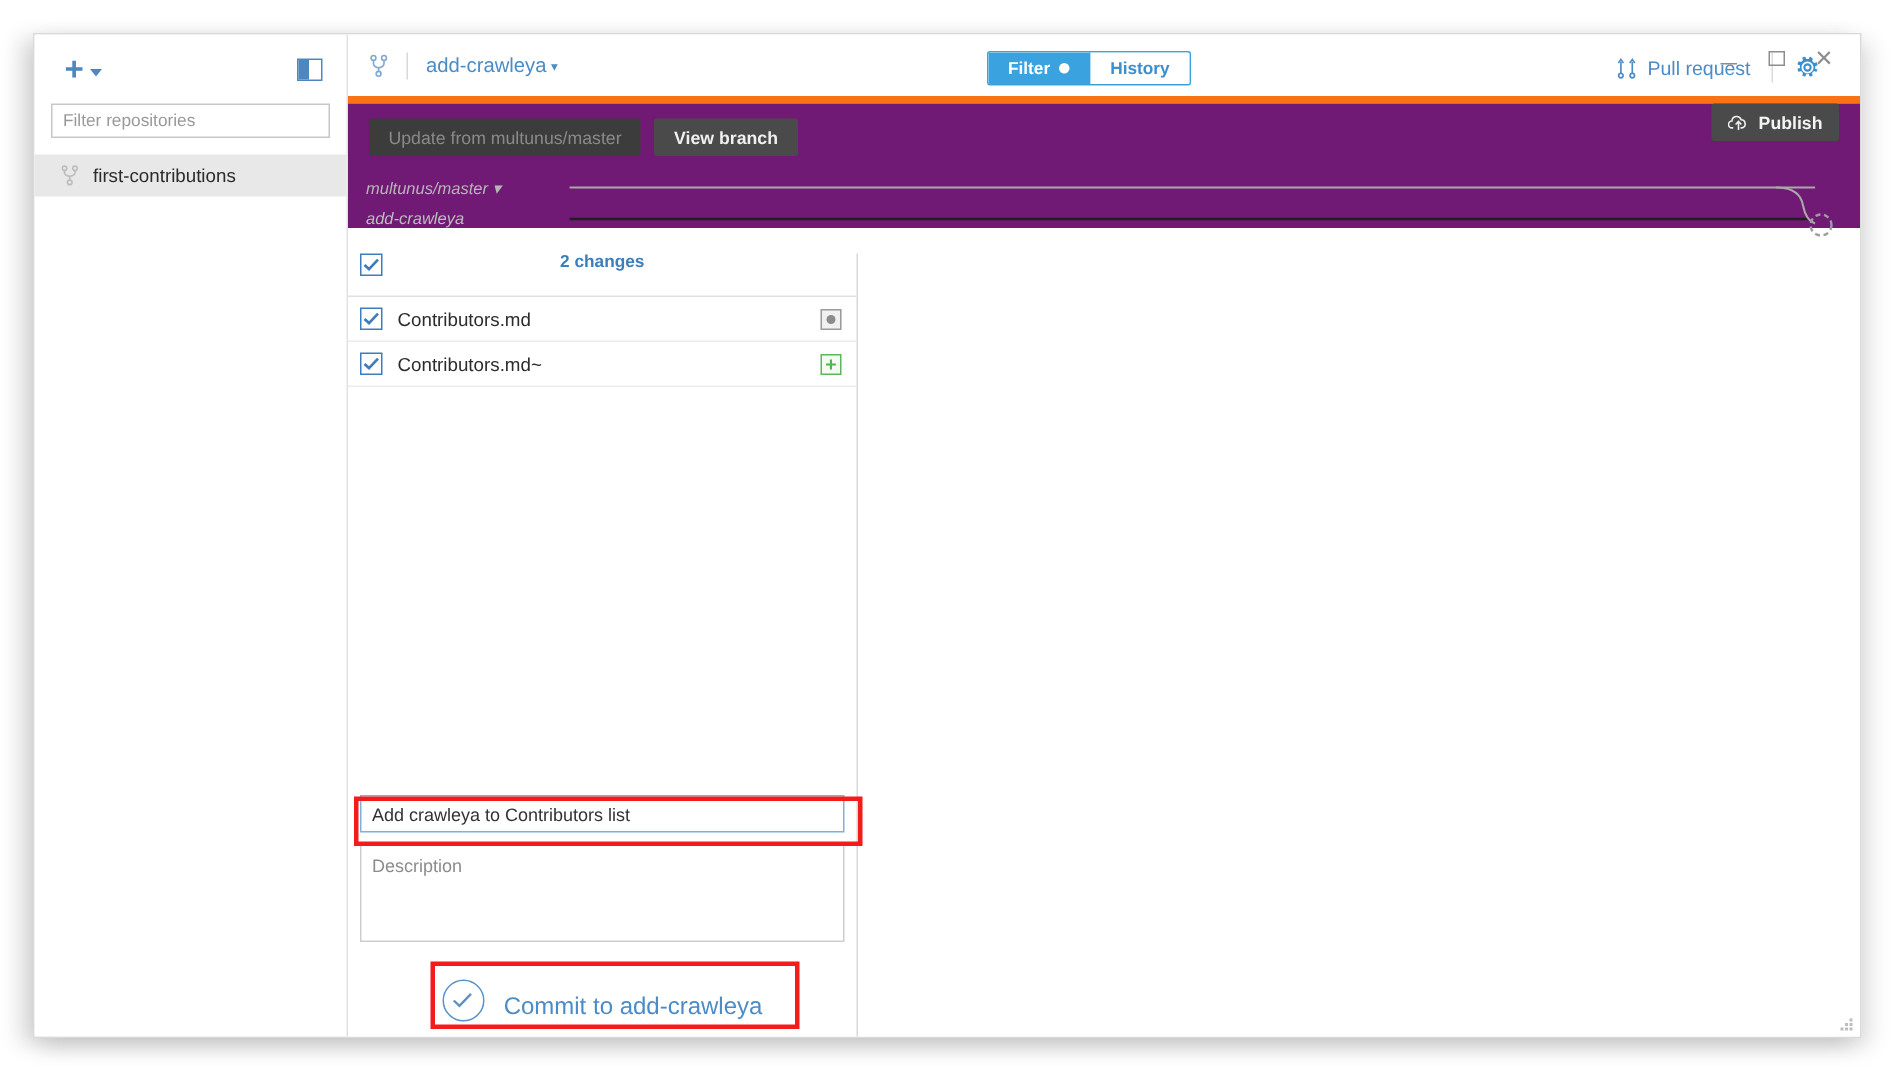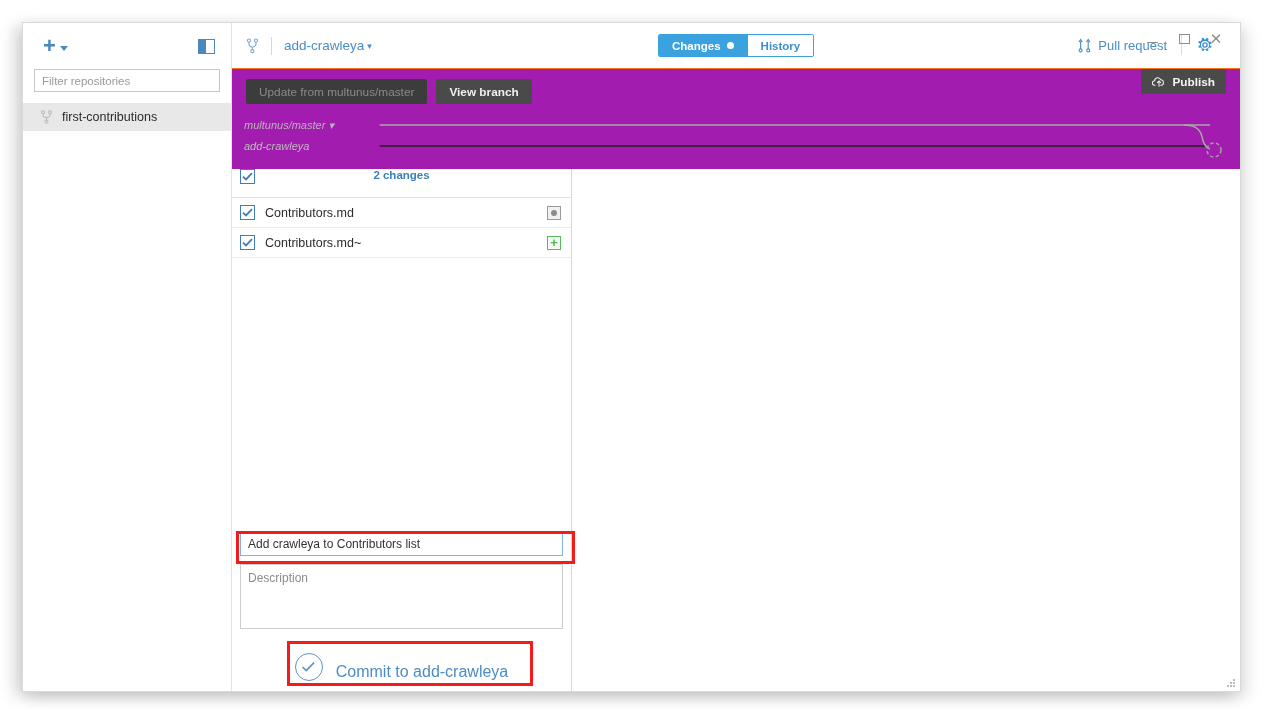--- a/index.html
+++ b/index.html
@@ -97,21 +97,21 @@
     position: absolute;
     left: 209px; top: 0; right: 0; bottom: 0;
     background: #ffffff;
   }
 
   
   .topbar {
     height: 46px;
     display: flex;
     align-items: center;
-    border-bottom: 1px solid #f97316;
+    border-bottom: 5px solid #f97316;
     background: #fff;
     position: relative;
   }
   .branch-chip {
     display: flex; align-items: center; gap: 12px;
     padding-left: 14px;
     cursor: pointer;
   }
   .branch-chip .divider {
     width: 1px; height: 18px; background: #d8d8d8;
@@ -167,22 +167,22 @@
   }
   .vsep { width: 1px; height: 20px; background: #dcdcdc; }
   .gear-btn {
     width: 46px; height: 46px;
     display: flex; align-items: center; justify-content: center;
     cursor: pointer;
   }
 
   
   .darkbar {
-    height: 100px;
-    background: #a21caf;
+    height: 83px;
+    background: #701a75;
     position: relative;
   }
   .dark-buttons {
     position: absolute; left: 14px; top: 10px;
     display: flex; gap: 9px;
   }
   .dk-btn {
     height: 25px;
     padding: 0 13px;
     display: flex; align-items: center;
@@ -422,21 +422,21 @@
             </g>
           </svg>
           <div class="divider"></div>
           <div class="branch-name">
             <span>add-crawleya</span><span class="car">▾</span>
           </div>
         </div>
 
         <div class="tabs">
           <div class="tab active">
-            <span>Changes</span>
+            <span>Filter</span>
             <span class="tab-dot"></span>
           </div>
           <div class="tab">
             <span>History</span>
           </div>
         </div>
 
         <div class="topbar-right">
           <div class="pr-link">
             <svg width="13" height="15" viewBox="0 0 13 15">

